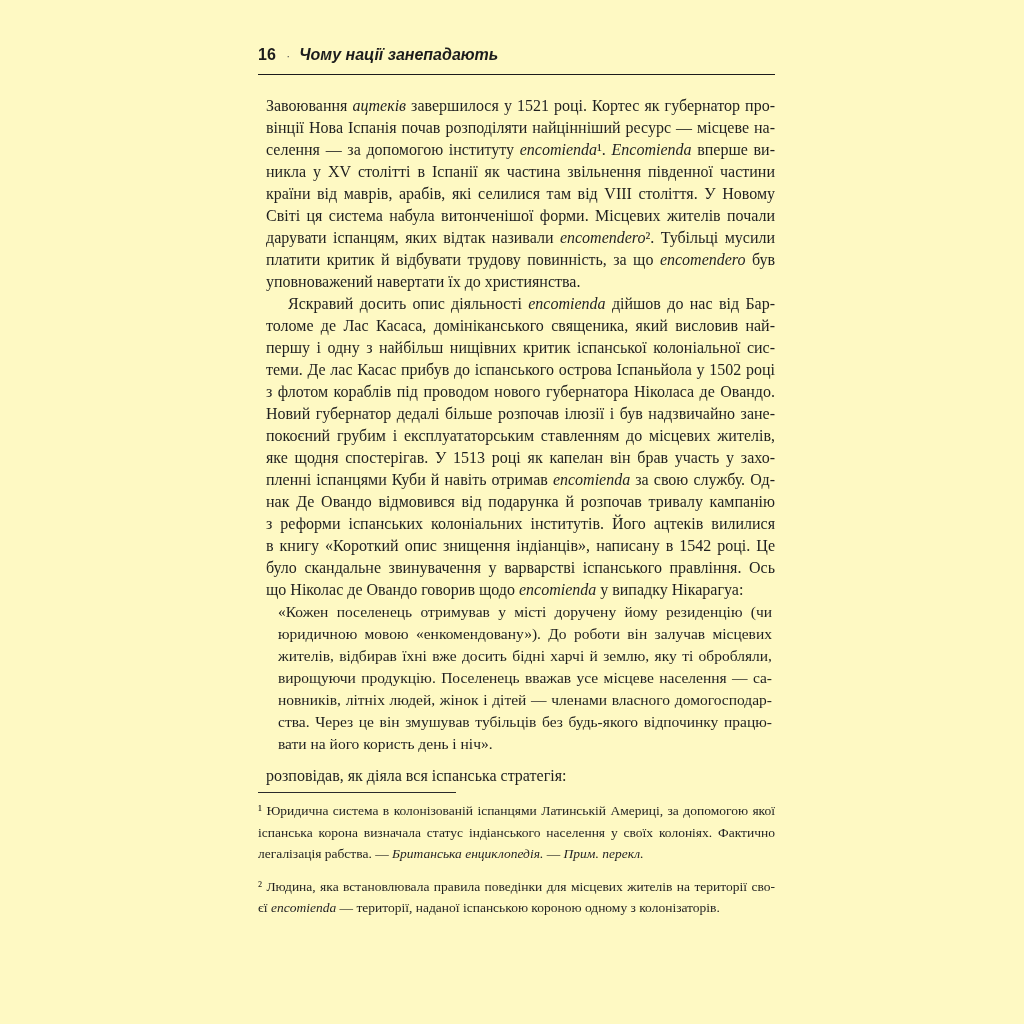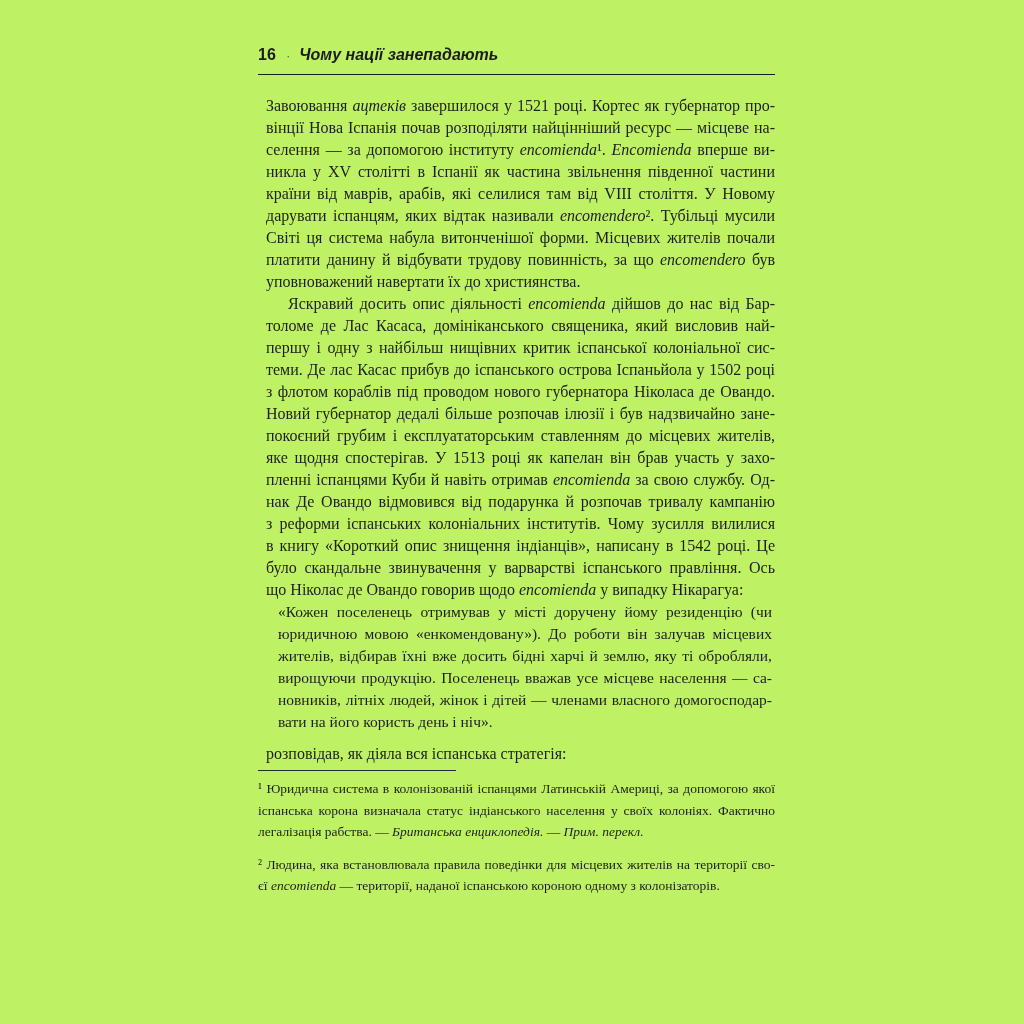--- a/index.html
+++ b/index.html
@@ -7,21 +7,21 @@
     padding: 0;
     background: #ffffff;
     width: 1024px;
     height: 1024px;
     overflow: hidden;
   }
   .page {
     position: relative;
     width: 1024px;
     height: 1024px;
-    background: #bef264;
+    background: #fef9c3;
     color: #1f1f1f;
     font-family: "Liberation Serif", "DejaVu Serif", serif;
   }
   .content {
     position: absolute;
     left: 258px;
     top: 46px;
     width: 517px;
   }
   
@@ -97,47 +97,48 @@
 
     <hr class="header-rule">
 
     <main class="text-column" id="text-column">
         <div class="para">
           <div class="line"><span>Завоювання </span><em>ацтеків</em><span> завершилося у 1521 році. Кортес як губернатор про-</span></div>
           <div class="line"><span>вінції Нова Іспанія почав розподіляти найцінніший ресурс — місцеве на-</span></div>
           <div class="line"><span>селення — за допомогою інституту </span><em>encomienda</em><span>¹. </span><em>Encomienda</em><span> вперше ви-</span></div>
           <div class="line"><span>никла у XV столітті в Іспанії як частина звільнення південної частини</span></div>
           <div class="line"><span>країни від маврів, арабів, які селилися там від VIII століття. У Новому</span></div>
+          <div class="line"><span>Світі ця система набула витонченішої форми. Місцевих жителів почали</span></div>
           <div class="line"><span>дарувати іспанцям, яких відтак називали </span><em>encomendero</em><span>². Тубільці мусили</span></div>
-          <div class="line"><span>Світі ця система набула витонченішої форми. Місцевих жителів почали</span></div>
-          <div class="line"><span>платити данину й відбувати трудову повинність, за що </span><em>encomendero</em><span> був</span></div>
+          <div class="line"><span>платити критик й відбувати трудову повинність, за що </span><em>encomendero</em><span> був</span></div>
           <div class="line last"><span>уповноважений навертати їх до християнства.</span></div>
         </div>
         <div class="para">
           <div class="line indent"><span>Яскравий досить опис діяльності </span><em>encomienda</em><span> дійшов до нас від Бар-</span></div>
           <div class="line"><span>толоме де Лас Касаса, домініканського священика, який висловив най-</span></div>
           <div class="line"><span>першу і одну з найбільш нищівних критик іспанської колоніальної сис-</span></div>
           <div class="line"><span>теми. Де лас Касас прибув до іспанського острова Іспаньйола у 1502 році</span></div>
           <div class="line"><span>з флотом кораблів під проводом нового губернатора Ніколаса де Овандо.</span></div>
           <div class="line"><span>Новий губернатор дедалі більше розпочав ілюзії і був надзвичайно зане-</span></div>
           <div class="line"><span>покоєний грубим і експлуататорським ставленням до місцевих жителів,</span></div>
           <div class="line"><span>яке щодня спостерігав. У 1513 році як капелан він брав участь у захо-</span></div>
           <div class="line"><span>пленні іспанцями Куби й навіть отримав </span><em>encomienda</em><span> за свою службу. Од-</span></div>
           <div class="line"><span>нак Де Овандо відмовився від подарунка й розпочав тривалу кампанію</span></div>
-          <div class="line"><span>з реформи іспанських колоніальних інститутів. Чому зусилля вилилися</span></div>
+          <div class="line"><span>з реформи іспанських колоніальних інститутів. Його ацтеків вилилися</span></div>
           <div class="line"><span>в книгу «Короткий опис знищення індіанців», написану в 1542 році. Це</span></div>
           <div class="line"><span>було скандальне звинувачення у варварстві іспанського правління. Ось</span></div>
           <div class="line last"><span>що Ніколас де Овандо говорив щодо </span><em>encomienda</em><span> у випадку Нікарагуа:</span></div>
         </div>
         <div class="quote-block">
           <div class="line"><span>«Кожен поселенець отримував у місті доручену йому резиденцію (чи</span></div>
           <div class="line"><span>юридичною мовою «енкомендовану»). До роботи він залучав місцевих</span></div>
           <div class="line"><span>жителів, відбирав їхні вже досить бідні харчі й землю, яку ті обробляли,</span></div>
           <div class="line"><span>вирощуючи продукцію. Поселенець вважав усе місцеве населення — са-</span></div>
           <div class="line"><span>новників, літніх людей, жінок і дітей — членами власного домогосподар-</span></div>
+          <div class="line"><span>ства. Через це він змушував тубільців без будь-якого відпочинку працю-</span></div>
           <div class="line last"><span>вати на його користь день і ніч».</span></div>
         </div>
         <div class="para after-quote">
           <div class="line last"><span>розповідав, як діяла вся іспанська стратегія:</span></div>
         </div>
       </main>
 
     <hr class="footnote-rule">
 
     <section id="footnotes">

